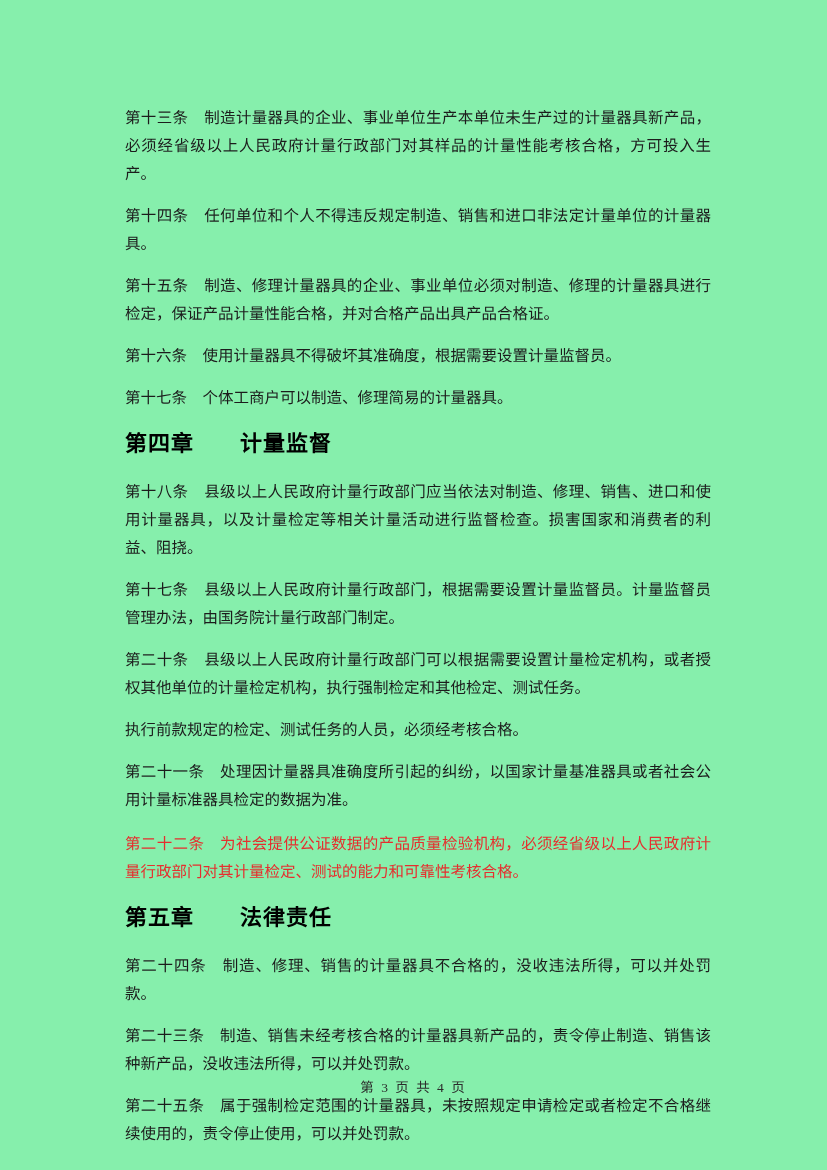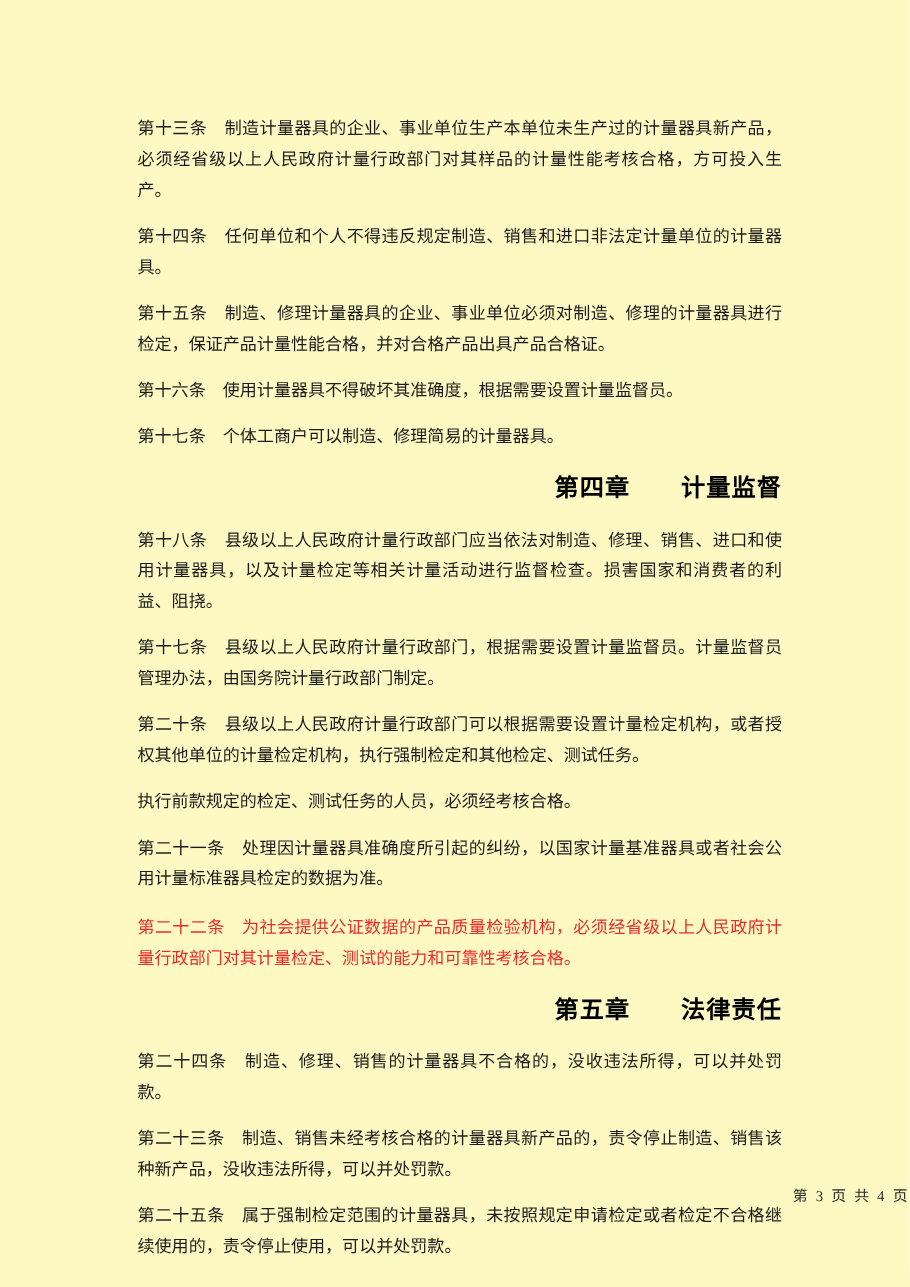--- a/index.html
+++ b/index.html
@@ -5,21 +5,21 @@
   html, body {
     margin: 0;
     padding: 0;
     background: #ffffff;
   }
   .page {
     position: relative;
     width: 827px;
     height: 1170px;
     margin: 0 auto;
-    background: #fef9c3;
+    background: #86efac;
     overflow: hidden;
     font-family: "Liberation Serif", "DejaVu Serif", serif;
     color: #1c1c1c;
   }
   .content {
     position: absolute;
     left: 125px;
     top: 104px;
     width: 586px;
   }
@@ -33,31 +33,31 @@
   }
   .article.red {
     color: #e62e2e;
     margin-top: 16px;
   }
   .chapter-heading {
     font-family: "Liberation Sans", "DejaVu Sans", sans-serif;
     font-weight: bold;
     font-size: 22px;
     line-height: 32px;
-    text-align: right;
+    text-align: left;
     color: #000000;
     margin: 16px 0 18px 0;
     letter-spacing: 1px;
   }
   .footer {
     position: absolute;
     left: 0;
     right: 0;
     top: 1080px;
-    text-align: right;
+    text-align: center;
     font-size: 13.5px;
     line-height: 16px;
     color: #2b2b2b;
     letter-spacing: 2px;
     font-family: "Liberation Serif", "DejaVu Serif", serif;
   }
 </style>
 </head>
 <body>
 

